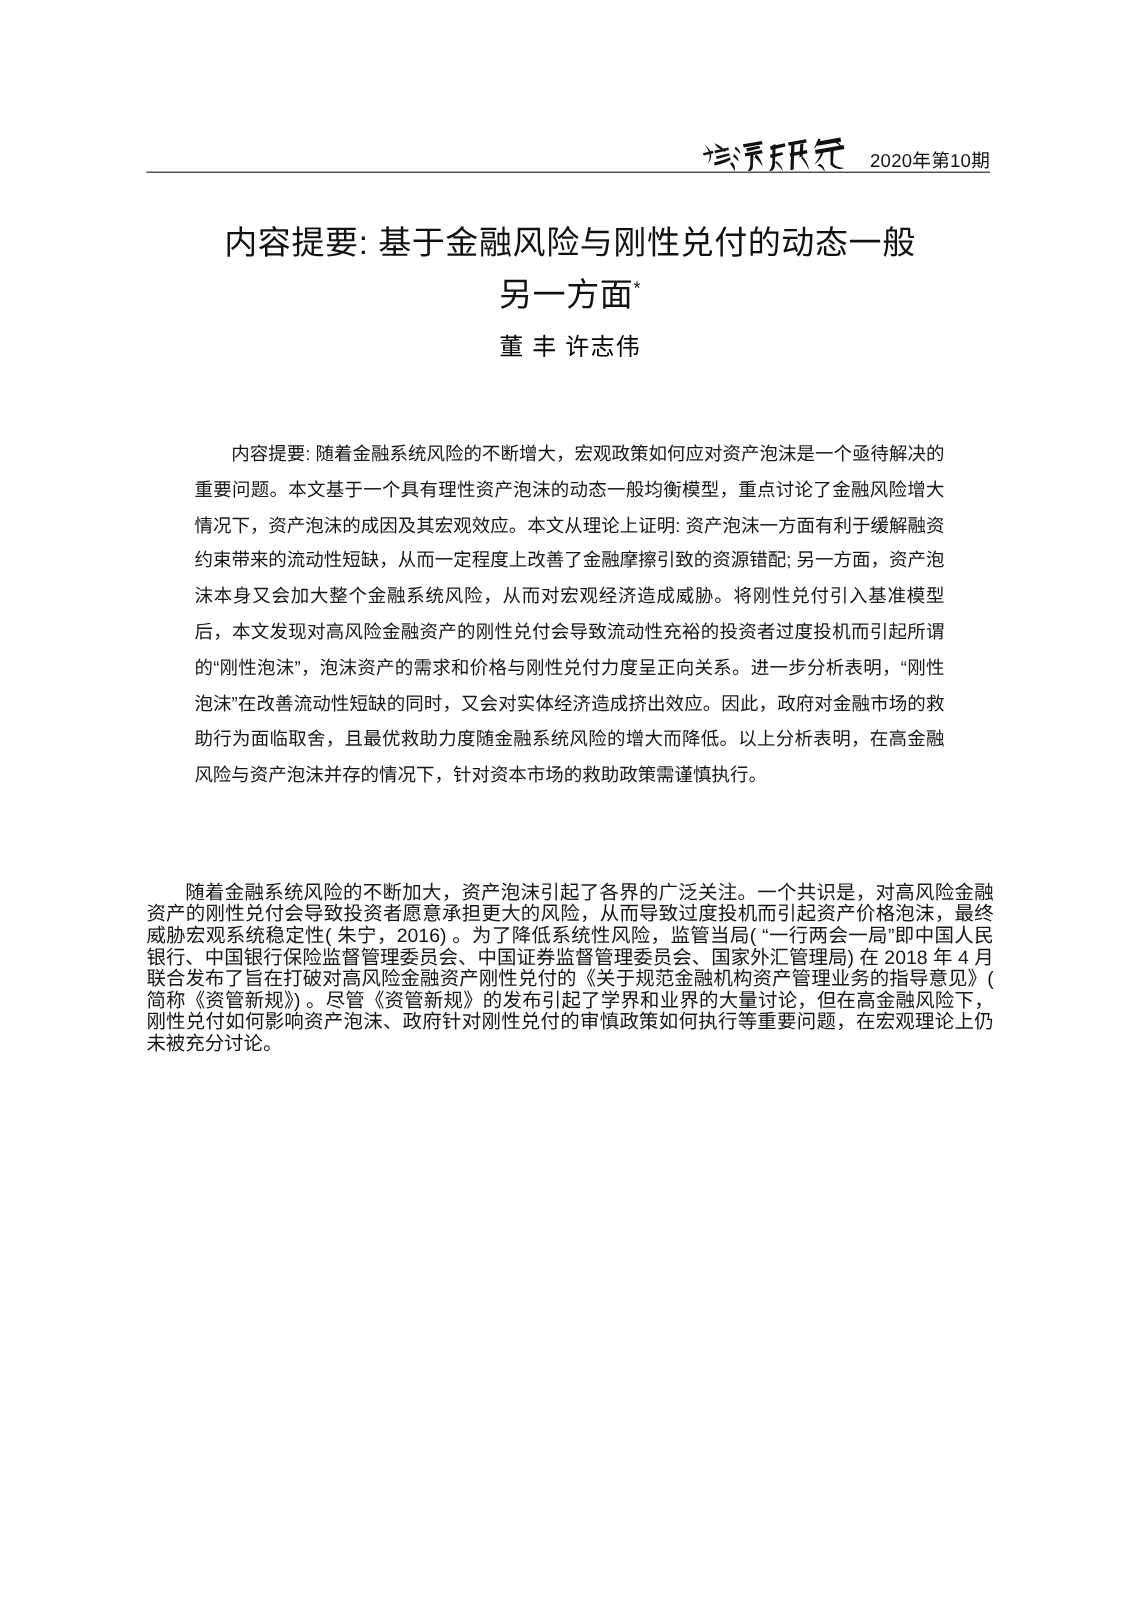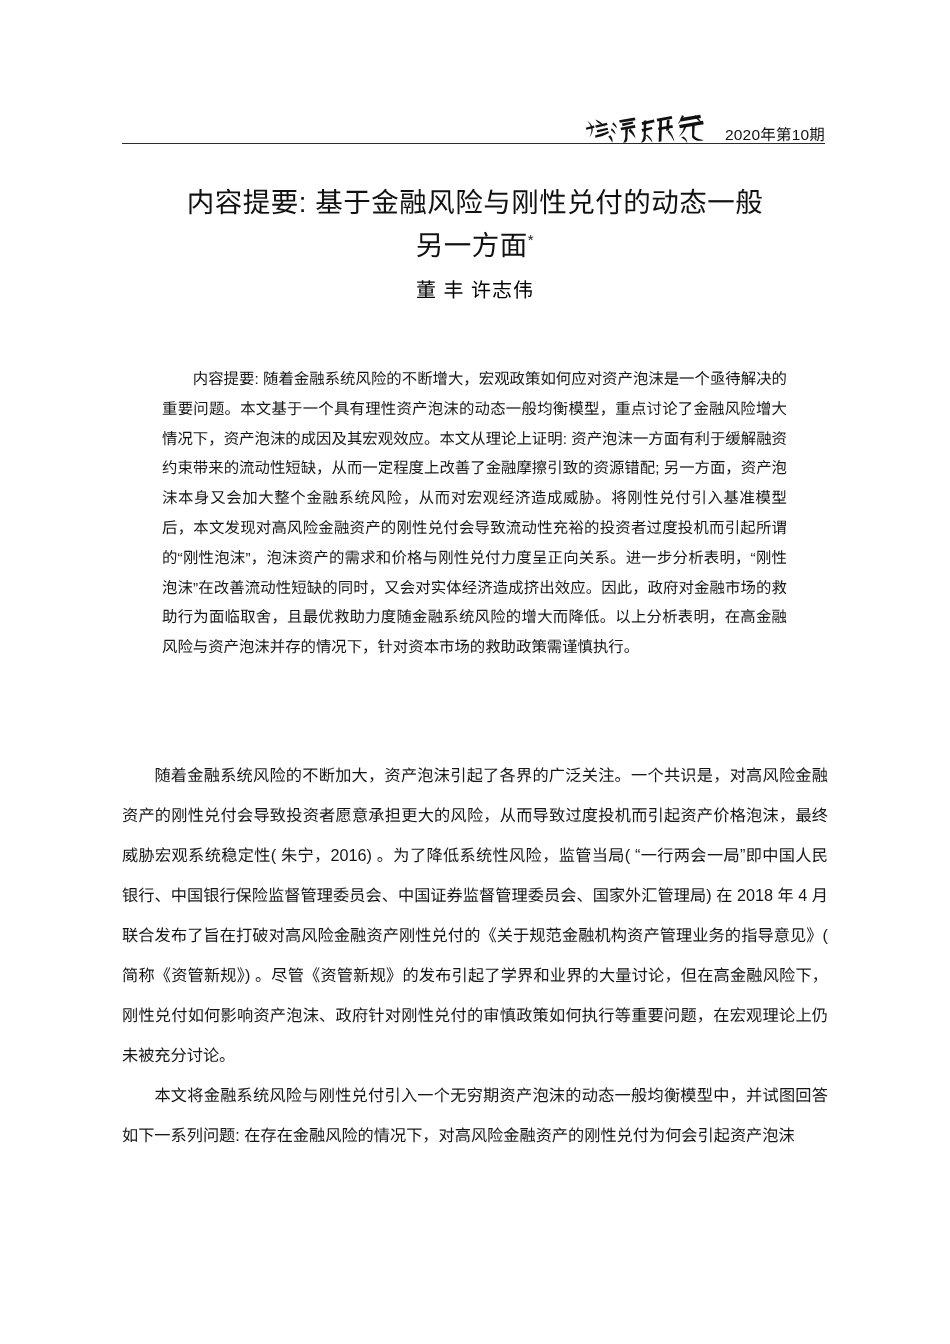--- a/index.html
+++ b/index.html
@@ -129,25 +129,24 @@
     letter-spacing: 2.5px;
     color: #111;
   }
 
   .body-col {
     position: absolute;
     left: 122px;
     top: 735px;
     width: 706px;
     font-size: 16.2px;
-    line-height: 40px;
+    line-height: 18px;
     text-align: justify;
     text-justify: inter-ideograph;
     color: #161616;
-    margin-top: 20px;
   }
   .body-col p {
     margin: 0;
   }
   .body-col p.indent {
     text-indent: 2em;
   }
   .body-col p.noindent {
     text-indent: 0;
   }
@@ -210,16 +209,15 @@
 
   <div class="abstract">
     <span class="lead-indent">内容提要:</span>
     <span>随着金融系统风险的不断增大，宏观政策如何应对资产泡沫是一个亟待解决的重要问题。本文基于一个具有理性资产泡沫的动态一般均衡模型，重点讨论了金融风险增大情况下，资产泡沫的成因及其宏观效应。本文从理论上证明: 资产泡沫一方面有利于缓解融资约束带来的流动性短缺，从而一定程度上改善了金融摩擦引致的资源错配; 另一方面，资产泡沫本身又会加大整个金融系统风险，从而对宏观经济造成威胁。将刚性兑付引入基准模型后，本文发现对高风险金融资产的刚性兑付会导致流动性充裕的投资者过度投机而引起所谓的“刚性泡沫”，泡沫资产的需求和价格与刚性兑付力度呈正向关系。进一步分析表明，“刚性泡沫”在改善流动性短缺的同时，又会对实体经济造成挤出效应。因此，政府对金融市场的救助行为面临取舍，且最优救助力度随金融系统风险的增大而降低。以上分析表明，在高金融风险与资产泡沫并存的情况下，针对资本市场的救助政策需谨慎执行。</span>
   </div>
 
 
 
   <div class="body-col">
     <p class="indent">随着金融系统风险的不断加大，资产泡沫引起了各界的广泛关注。一个共识是，对高风险金融资产的刚性兑付会导致投资者愿意承担更大的风险，从而导致过度投机而引起资产价格泡沫，最终威胁宏观系统稳定性( 朱宁，2016) 。为了降低系统性风险，监管当局( “一行两会一局”即中国人民银行、中国银行保险监督管理委员会、中国证券监督管理委员会、国家外汇管理局) 在 2018 年 4 月联合发布了旨在打破对高风险金融资产刚性兑付的《关于规范金融机构资产管理业务的指导意见》( 简称《资管新规》) 。尽管《资管新规》的发布引起了学界和业界的大量讨论，但在高金融风险下，刚性兑付如何影响资产泡沫、政府针对刚性兑付的审慎政策如何执行等重要问题，在宏观理论上仍未被充分讨论。</p>
-    <p class="indent">本文将金融系统风险与刚性兑付引入一个无穷期资产泡沫的动态一般均衡模型中，并试图回答如下一系列问题: 在存在金融风险的情况下，对高风险金融资产的刚性兑付为何会引起资产泡沫</p>
   </div>
 
 </div>
 
 </body></html>

